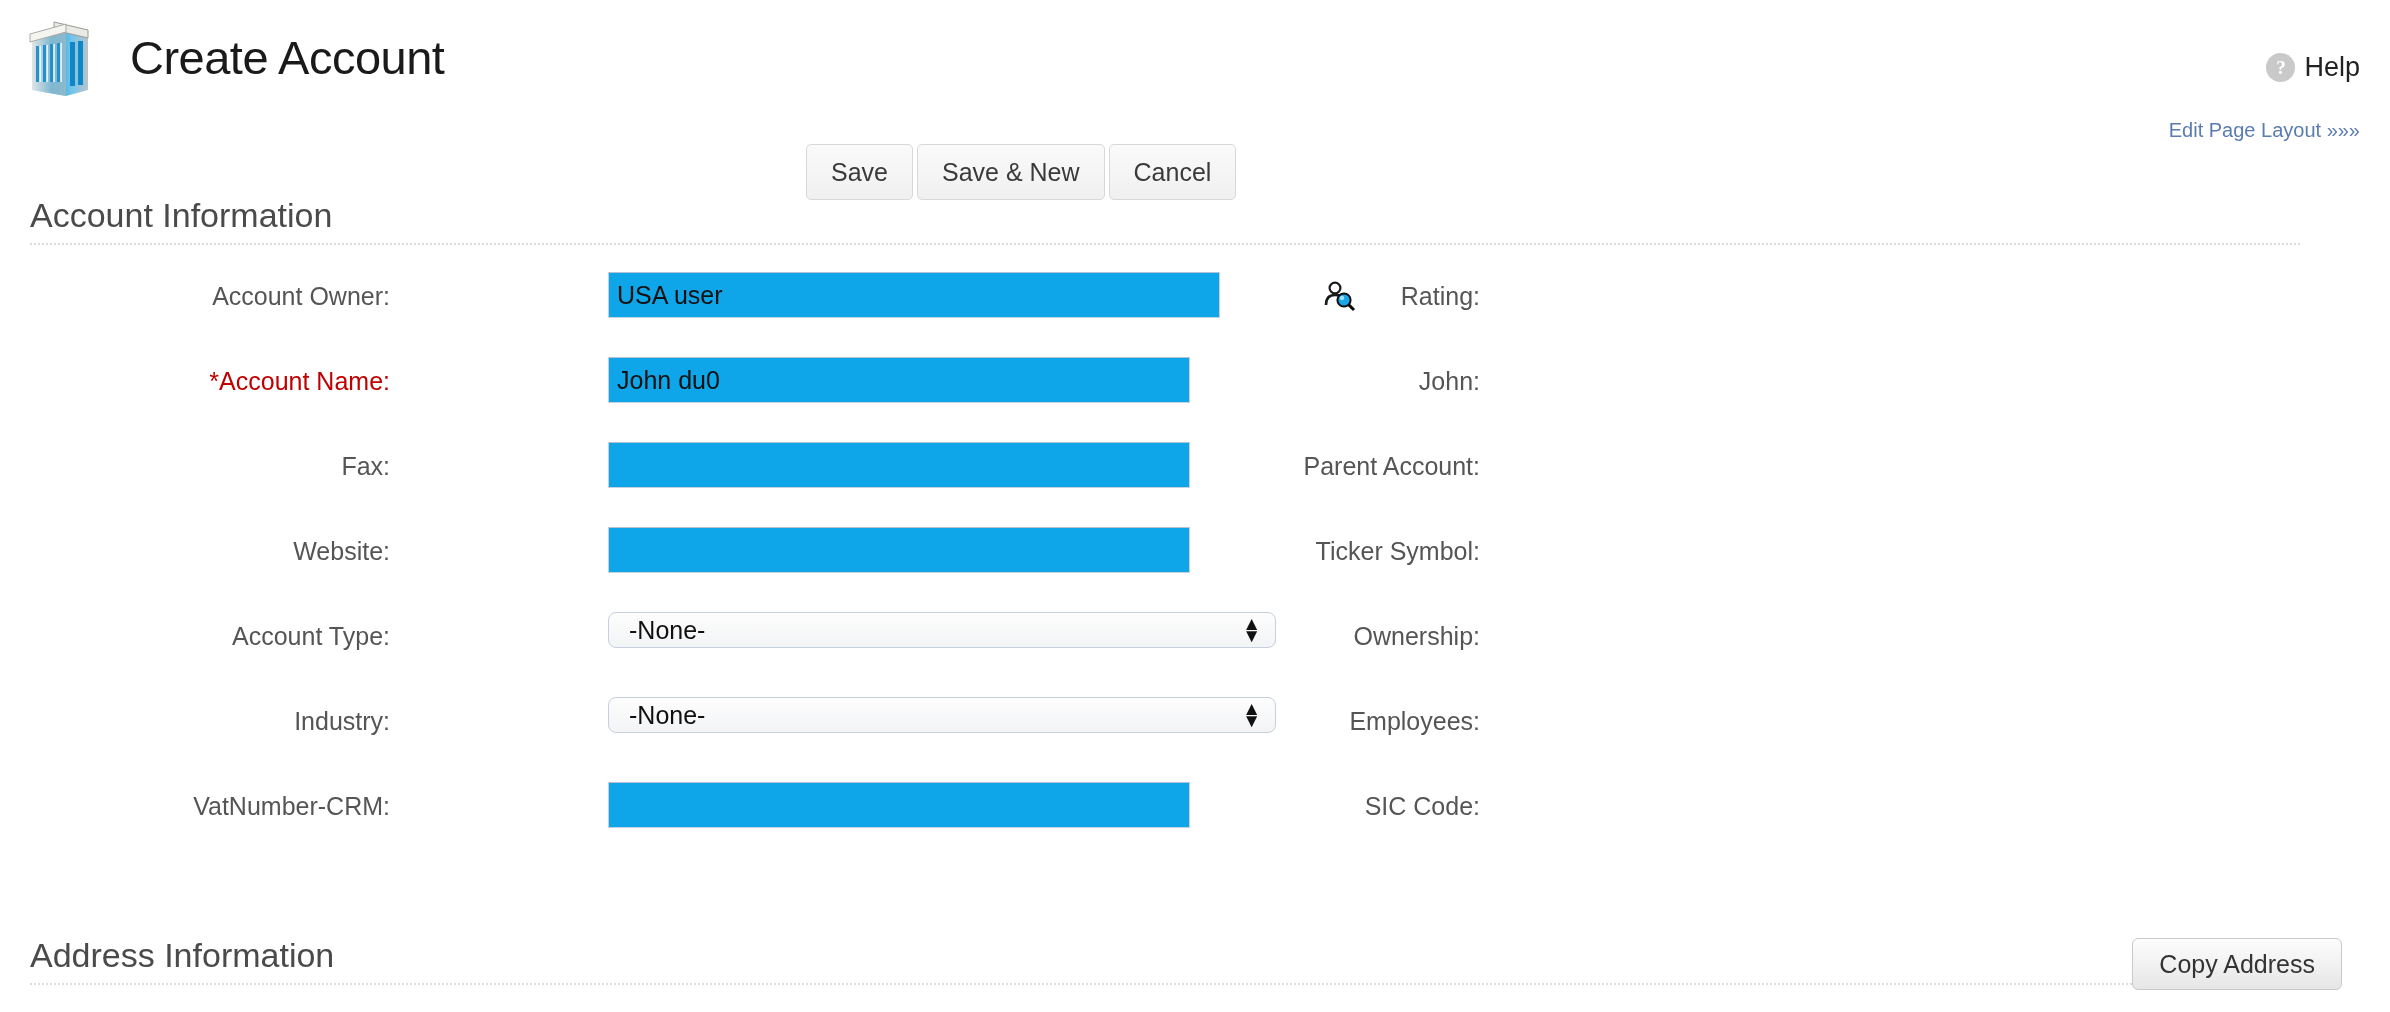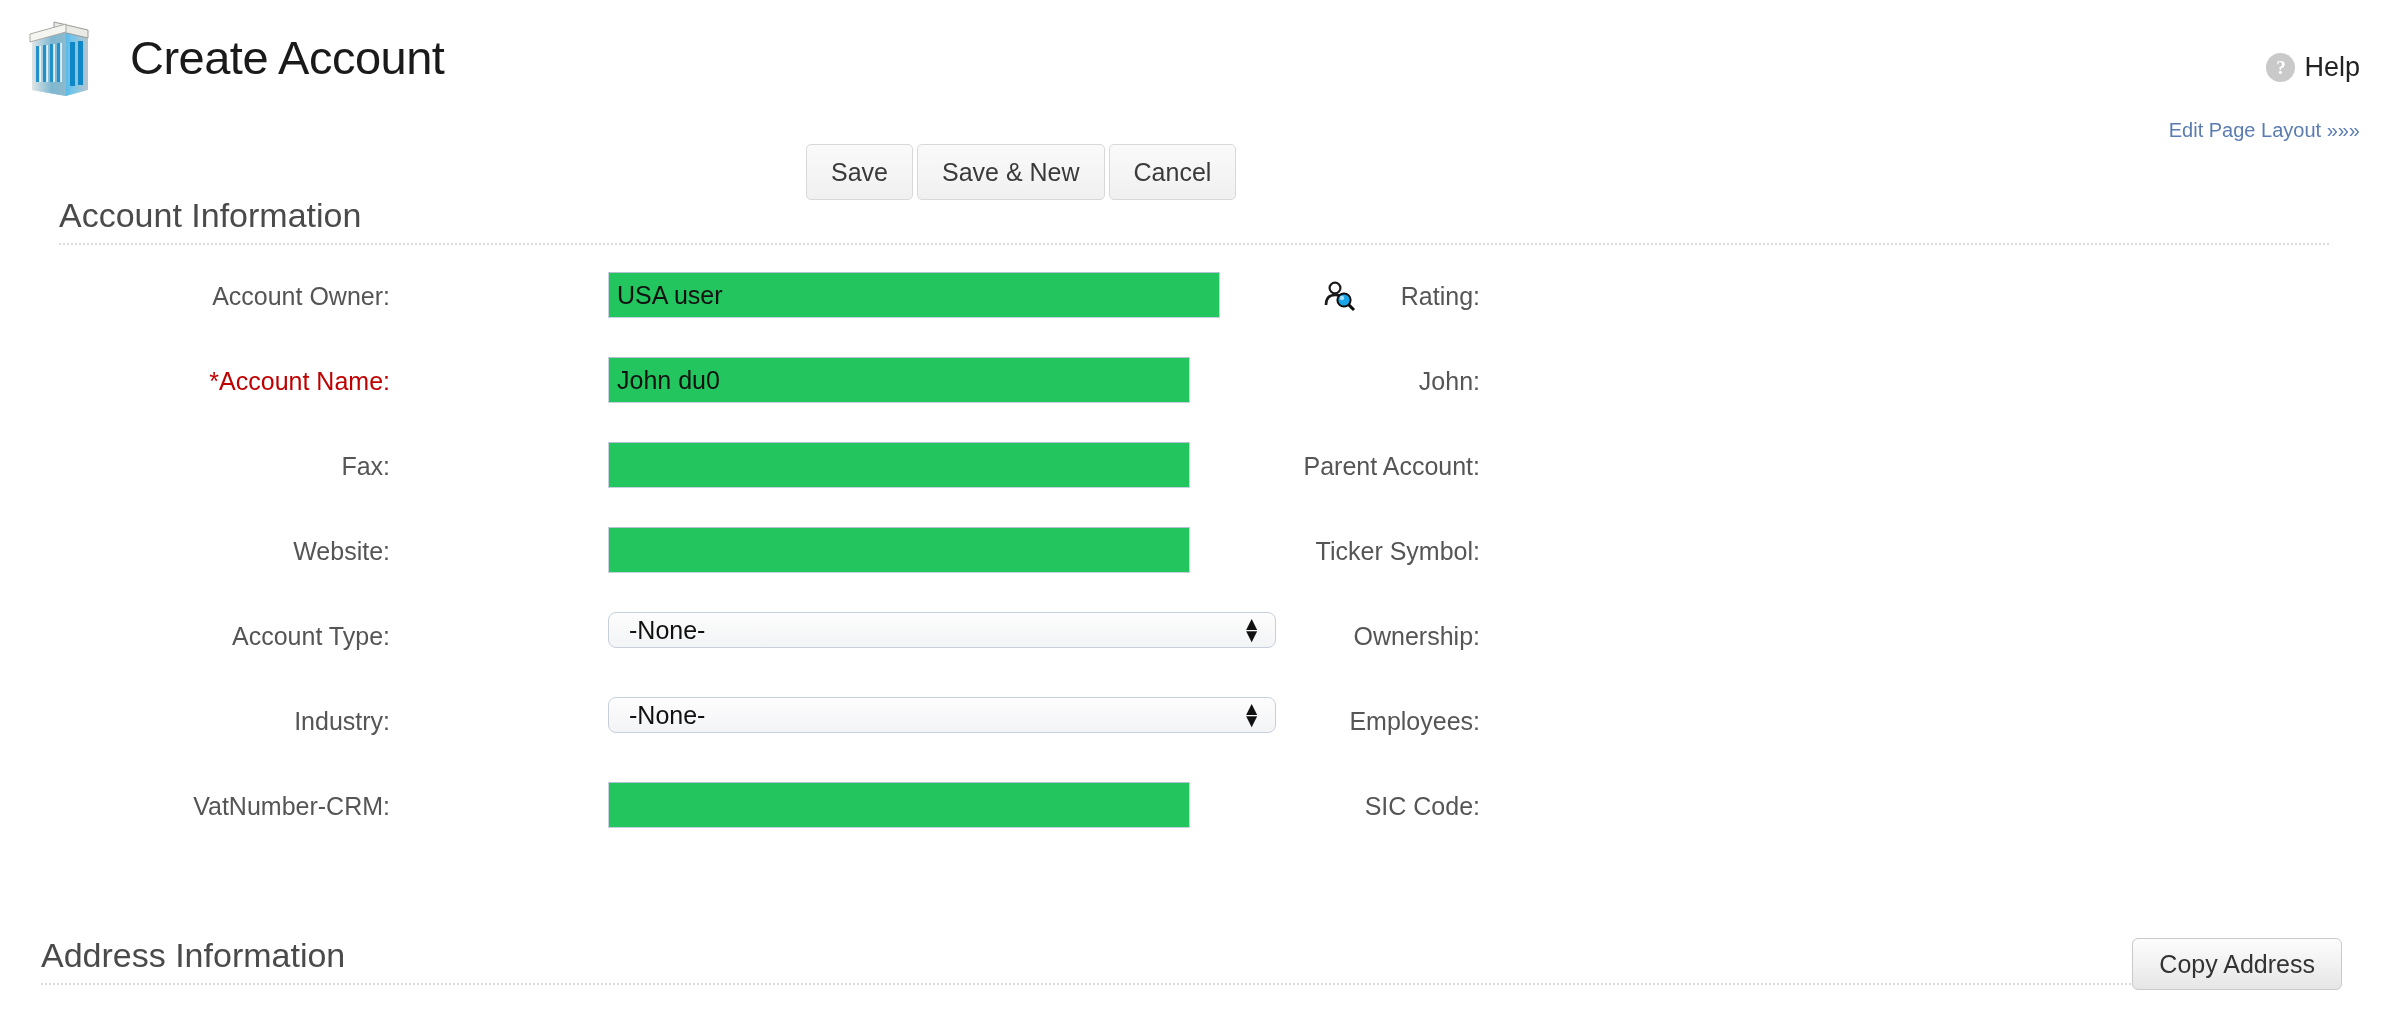--- a/index.html
+++ b/index.html
@@ -76,21 +76,21 @@
   .col-left  .lbl { right:790px; width:620px; }
   .col-right .lbl { right:910px; width:620px; }
   .lbl.req { color:#c00000; }
 
   .ctrl { position:absolute; top:4px; }
   .col-left  .ctrl { left:608px; }
 
   input.txt {
     height:46px; box-sizing:border-box;
     border:1px solid #c6d2e0; border-top-color:#b4c2d4;
-    background:#22c55e; font-size:25px; color:#111;
+    background:#0ea5e9; font-size:25px; color:#111;
     padding:0 8px; outline:none;
     font-family:"Liberation Sans", sans-serif;
     border-radius:1px;
   }
   .sel {
     position:relative; height:36px; box-sizing:border-box;
     border:1px solid #c6cfdb; border-radius:8px;
     background:linear-gradient(#fdfdfd,#f3f4f6);
     font-size:25px; color:#111;
     display:flex; align-items:center; padding-left:20px;
@@ -171,21 +171,21 @@
     </div>
     <div class="edit-layout">Edit Page Layout »»»</div>
   </div>
 
   <div class="btnbar">
     <button class="btn">Save</button>
     <button class="btn">Save &amp; New</button>
     <button class="btn">Cancel</button>
   </div>
 
-  <div class="section" style="top:196px;margin-left:29px;">
+  <div class="section" style="top:196px;">
     <div class="section-title">Account Information</div>
     <div class="section-rule"></div>
   </div>
 
   <div class="form-area">
 
     <div class="col col-left">
 
       <div class="row">
         <div class="lbl">Account Owner:</div>
@@ -297,20 +297,20 @@
 
       </div>
 
       <div class="row">
         
       </div>
 
     </div>
   </div>
 
-  <div class="section" style="top:936px;padding-left:11px;">
+  <div class="section" style="top:936px;">
     <div class="section-title">Address Information</div>
     <div class="section-rule"></div>
   </div>
 
   <button class="copy-addr">Copy Address</button>
 
 </div>
 
 </body></html>

